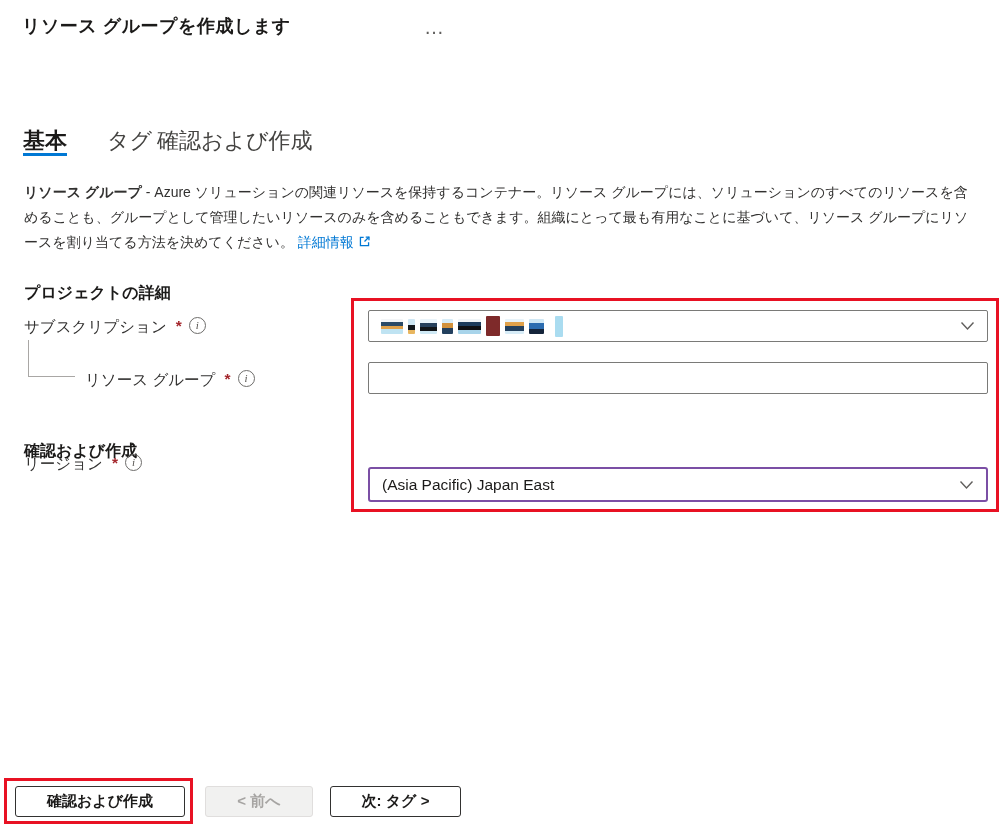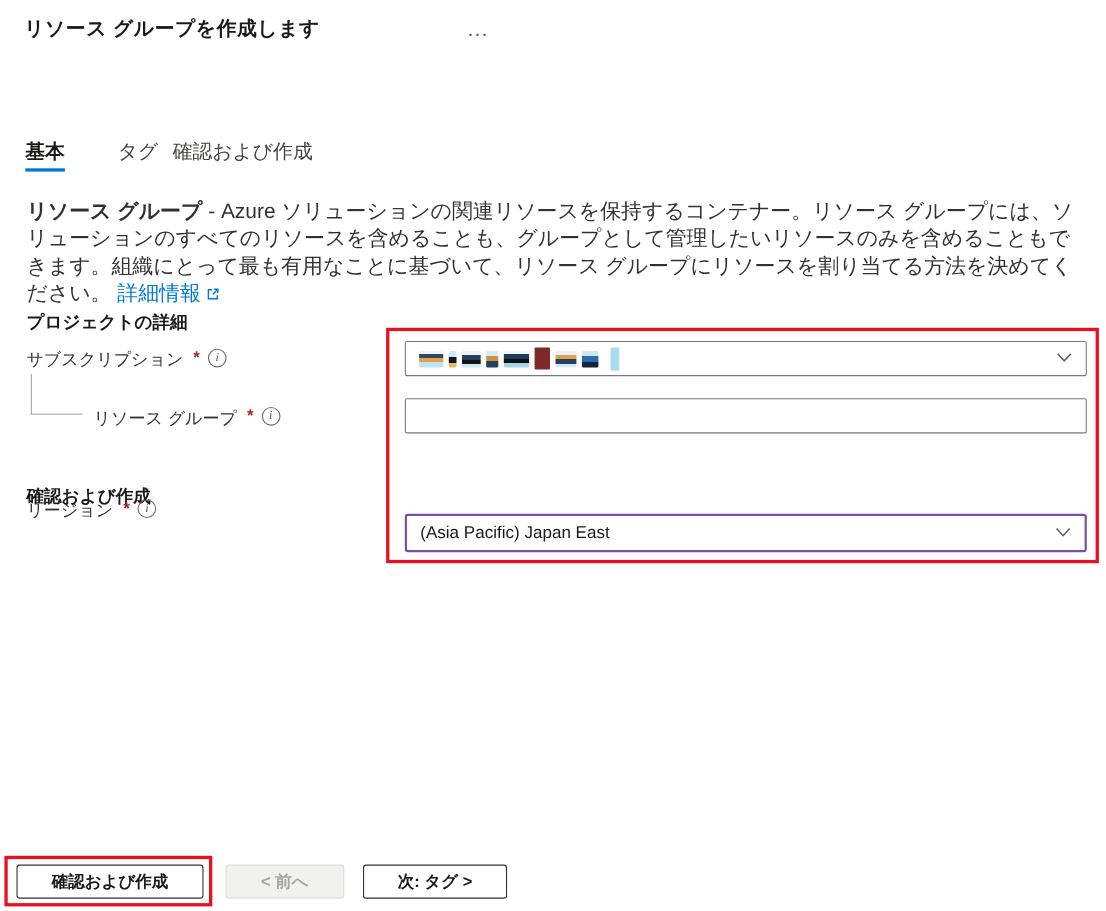--- a/index.html
+++ b/index.html
@@ -13,27 +13,27 @@
     --field-border:#7a7a78;
   }
   *{box-sizing:border-box;margin:0;padding:0;}
   html,body{background:#fff;}
   body{font-family:"Liberation Sans","DejaVu Sans",sans-serif;color:var(--text);}
   .page{position:relative;width:1005px;height:828px;background:#ffffff;overflow:hidden;}
 
   .page-title{position:absolute;left:22px;top:14px;font-size:18px;font-weight:700;color:var(--text-dark);letter-spacing:0.5px;}
   .more-dots{position:absolute;left:424px;top:16px;font-size:20px;color:#5f5e5c;letter-spacing:2px;cursor:pointer;}
 
-  .tab{position:absolute;top:126px;height:30px;font-size:18px;color:#444341;cursor:pointer;padding-bottom:8px;}
+  .tab{position:absolute;top:126px;height:30px;font-size:22px;color:#444341;cursor:pointer;padding-bottom:8px;}
   .tab.active{font-weight:700;color:var(--text-dark);border-bottom:3px solid var(--accent);}
   .tab-basics{left:23px;}
   .tab-tags{left:107px;font-family:Liberation Serif, serif;}
   .tab-review{left:157px;}
 
-  .description{position:absolute;left:24px;top:180px;width:958px;font-size:19px;line-height:25px;color:var(--text);}
+  .description{position:absolute;left:24px;top:180px;width:958px;font-size:14px;line-height:25px;color:var(--text);}
   .description b{font-weight:700;}
   .learn-more{color:var(--accent);text-decoration:none;cursor:pointer;}
   .ext-icon{display:inline-block;vertical-align:-1px;margin-left:4px;}
 
   .section-title{position:absolute;left:24px;font-size:16px;font-weight:700;color:var(--text-dark);}
   .sec-project{top:283px;}
   .sec-resource{top:441px;}
 
   .field-label{position:absolute;font-size:15.5px;color:var(--text);display:flex;align-items:flex-start;gap:7px;}
   .lbl-subscription{left:24px;top:317px;}

